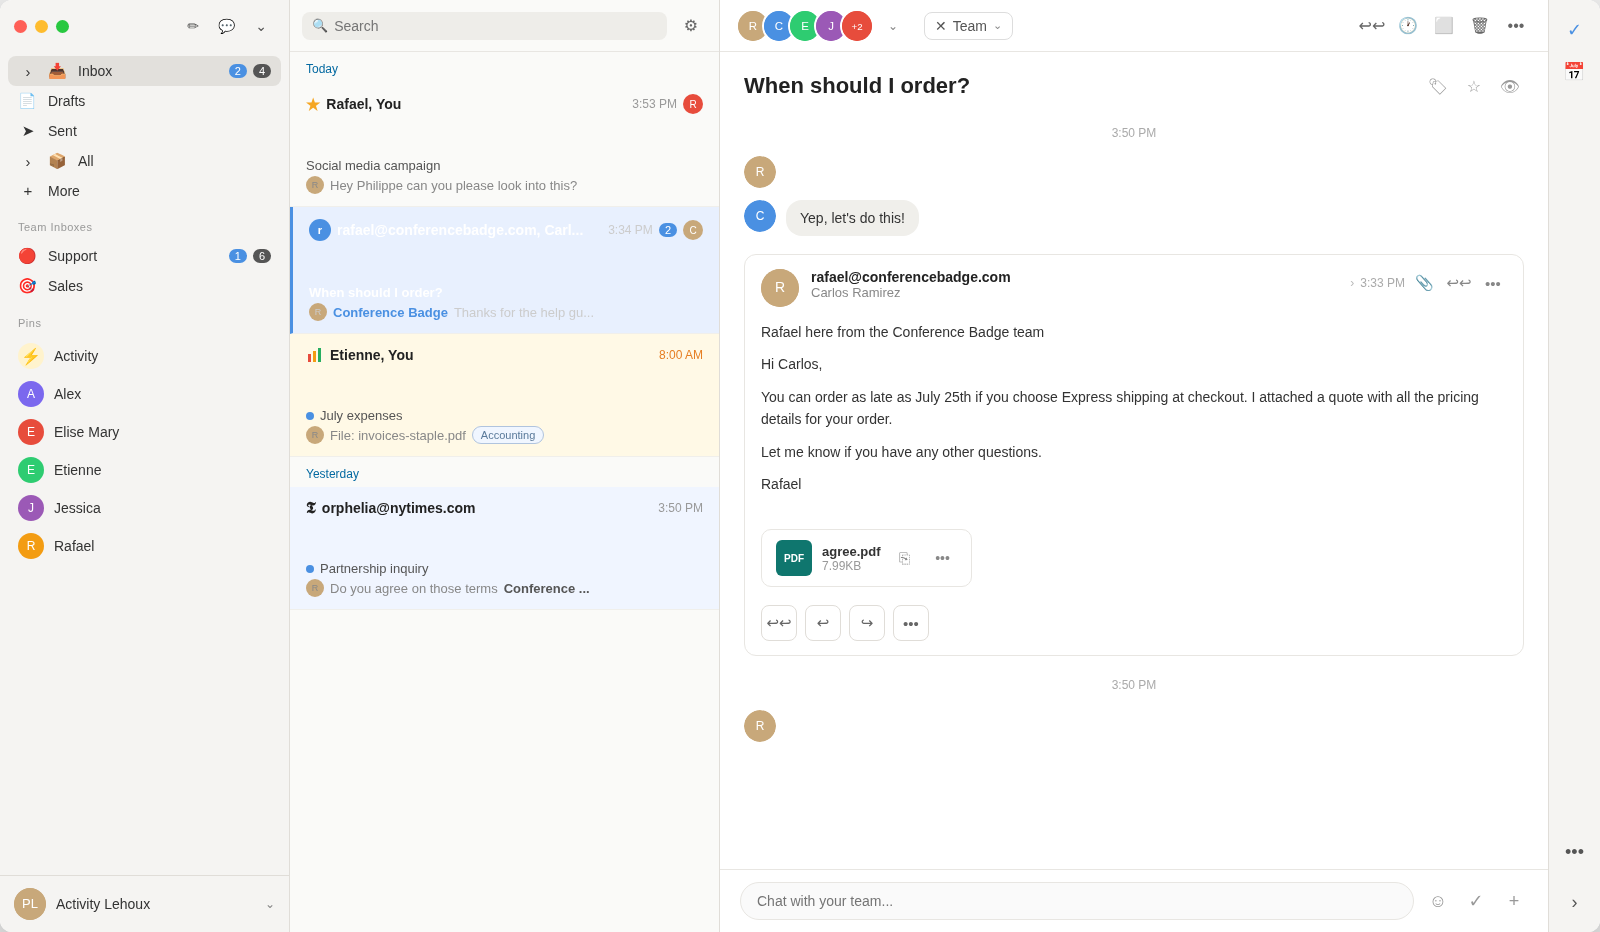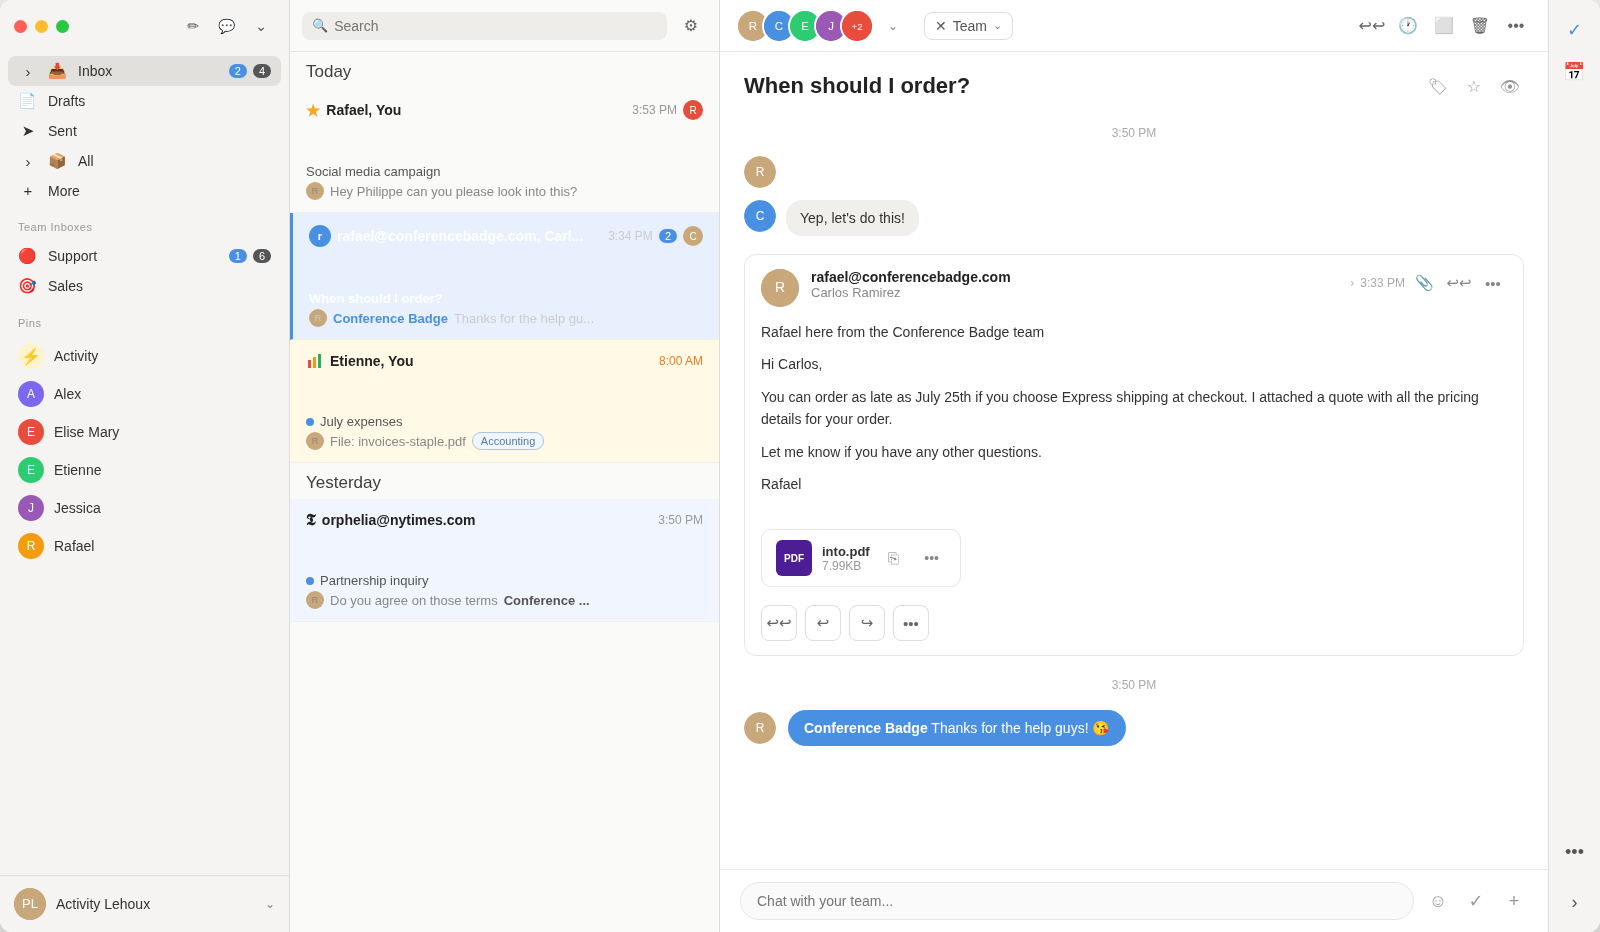--- a/index.html
+++ b/index.html
@@ -39,21 +39,21 @@
     .footer-chevron { font-size: 12px; color: #888; cursor: pointer; }
 
     
     .email-list { width: 430px; background: #fafaf8; border-right: 1px solid #e0ddd8; display: flex; flex-direction: column; flex-shrink: 0; }
     .email-list-header { height: 52px; display: flex; align-items: center; padding: 0 12px; gap: 8px; border-bottom: 1px solid #e8e6e2; }
     .search-box { flex: 1; display: flex; align-items: center; background: #eeede9; border-radius: 8px; padding: 6px 10px; gap: 6px; }
     .search-icon { color: #999; font-size: 13px; }
     .search-input { border: none; background: transparent; font-size: 14px; color: #555; outline: none; flex: 1; }
     .filter-btn { width: 32px; height: 32px; border: none; background: transparent; cursor: pointer; display: flex; align-items: center; justify-content: center; color: #666; font-size: 16px; border-radius: 6px; }
 
-    .date-divider { font-size: 17px; color: #404040; padding: 10px 16px 6px; font-weight: 500; }
+    .date-divider { font-size: 12px; color: #0369a1; padding: 10px 16px 6px; font-weight: 500; }
 
     .email-item { padding: 12px 16px; border-bottom: 1px solid #f0efeb; cursor: pointer; position: relative; }
     .email-item.active { background: #e8f0fe; border-left: 3px solid #4a90e2; }
     .email-item.highlighted { background: #fff9e6; }
     .email-row1 { display: flex; align-items: center; justify-content: space-between; margin-bottom: 3px; }
     .email-sender { font-size: 14px; font-weight: 600; color: #222; display: flex; align-items: center; gap: 6px; }
     .email-time { font-size: 12px; color: #999; }
     .email-time.orange { color: #e67e22; }
     .email-subject-row { display: flex; align-items: center; gap: 6px; margin-bottom: 3px; margin-top: 44px; }
     .email-subject { font-size: 13px; color: #555; }
@@ -93,21 +93,21 @@
     .email-card-from-sub { font-size: 13px; color: #888; }
     .email-card-actions { display: flex; gap: 6px; align-items: center; }
     .email-card-time { font-size: 12px; color: #aaa; }
     .email-card-chevron { font-size: 12px; color: #bbb; }
     .email-card-action-btn { width: 28px; height: 28px; border: none; background: transparent; cursor: pointer; color: #888; font-size: 15px; display: flex; align-items: center; justify-content: center; border-radius: 6px; }
 
     .email-card-body { padding: 4px 16px 14px; font-size: 14px; color: #333; line-height: 1.6; }
     .email-card-body p { margin-bottom: 10px; }
 
     .attachment { display: flex; align-items: center; gap: 10px; border: 1px solid #e8e6e2; border-radius: 10px; padding: 10px 14px; margin: 10px 16px; width: fit-content; }
-    .attachment-icon { width: 36px; height: 36px; background: #4c1d95; border-radius: 6px; display: flex; align-items: center; justify-content: center; color: #fff; font-size: 10px; font-weight: 700; }
+    .attachment-icon { width: 36px; height: 36px; background: #0f766e; border-radius: 6px; display: flex; align-items: center; justify-content: center; color: #fff; font-size: 10px; font-weight: 700; }
     .attachment-info .name { font-size: 13px; font-weight: 600; color: #333; }
     .attachment-info .size { font-size: 12px; color: #999; }
     .attachment-action-btn { width: 28px; height: 28px; border: none; background: transparent; cursor: pointer; color: #888; font-size: 14px; display: flex; align-items: center; justify-content: center; border-radius: 6px; }
 
     .email-reply-actions { display: flex; gap: 8px; padding: 8px 16px 14px; }
     .reply-btn { width: 36px; height: 36px; border: 1px solid #e0ddd8; background: #fff; border-radius: 8px; cursor: pointer; display: flex; align-items: center; justify-content: center; color: #666; font-size: 15px; }
 
     .conferencebadge-bubble { display: flex; padding: 8px 24px; gap: 12px; align-items: center; }
     .cb-bubble { background: #4a90e2; border-radius: 18px; padding: 10px 16px; font-size: 14px; color: #fff; }
     .cb-badge { font-weight: 700; }
@@ -460,21 +460,21 @@
           <p>Rafael here from the Conference Badge team</p>
           <p>Hi Carlos,</p>
           <p>You can order as late as July 25th if you choose Express shipping at checkout. I attached a quote with all the pricing details for your order.</p>
           <p>Let me know if you have any other questions.</p>
           <p>Rafael</p>
         </div>
 
         <div class="attachment">
           <div class="attachment-icon">PDF</div>
           <div class="attachment-info">
-            <div class="name">into.pdf</div>
+            <div class="name">agree.pdf</div>
             <div class="size">7.99KB</div>
           </div>
           <button class="attachment-action-btn">⎘</button>
           <button class="attachment-action-btn">•••</button>
         </div>
 
         <div class="email-reply-actions">
           <button class="reply-btn">↩↩</button>
           <button class="reply-btn">↩</button>
           <button class="reply-btn">↪</button>
@@ -483,24 +483,20 @@
       </div>
 
       <div class="timestamp-center">3:50 PM</div>
 
       <div class="conferencebadge-bubble">
         <div class="chat-avatar">
           <svg width="32" height="32" viewBox="0 0 32 32">
               <circle cx="16" cy="16" r="16" fill="#c8a87a"></circle>
               <text x="16" y="20" text-anchor="middle" fill="white" font-size="12" font-family="sans-serif">R</text>
             </svg>
-        </div>
-        <div class="cb-bubble">
-          <span class="cb-badge">Conference Badge</span>
-          <span> Thanks for the help guys! 😘</span>
         </div>
       </div>
     </div>
 
     <div class="chat-input-row">
       <input class="chat-input" type="text" placeholder="Chat with your team..." style="">
       <button class="chat-input-icon">☺</button>
       <button class="chat-input-icon">✓</button>
       <button class="chat-input-icon">+</button>
     </div>

